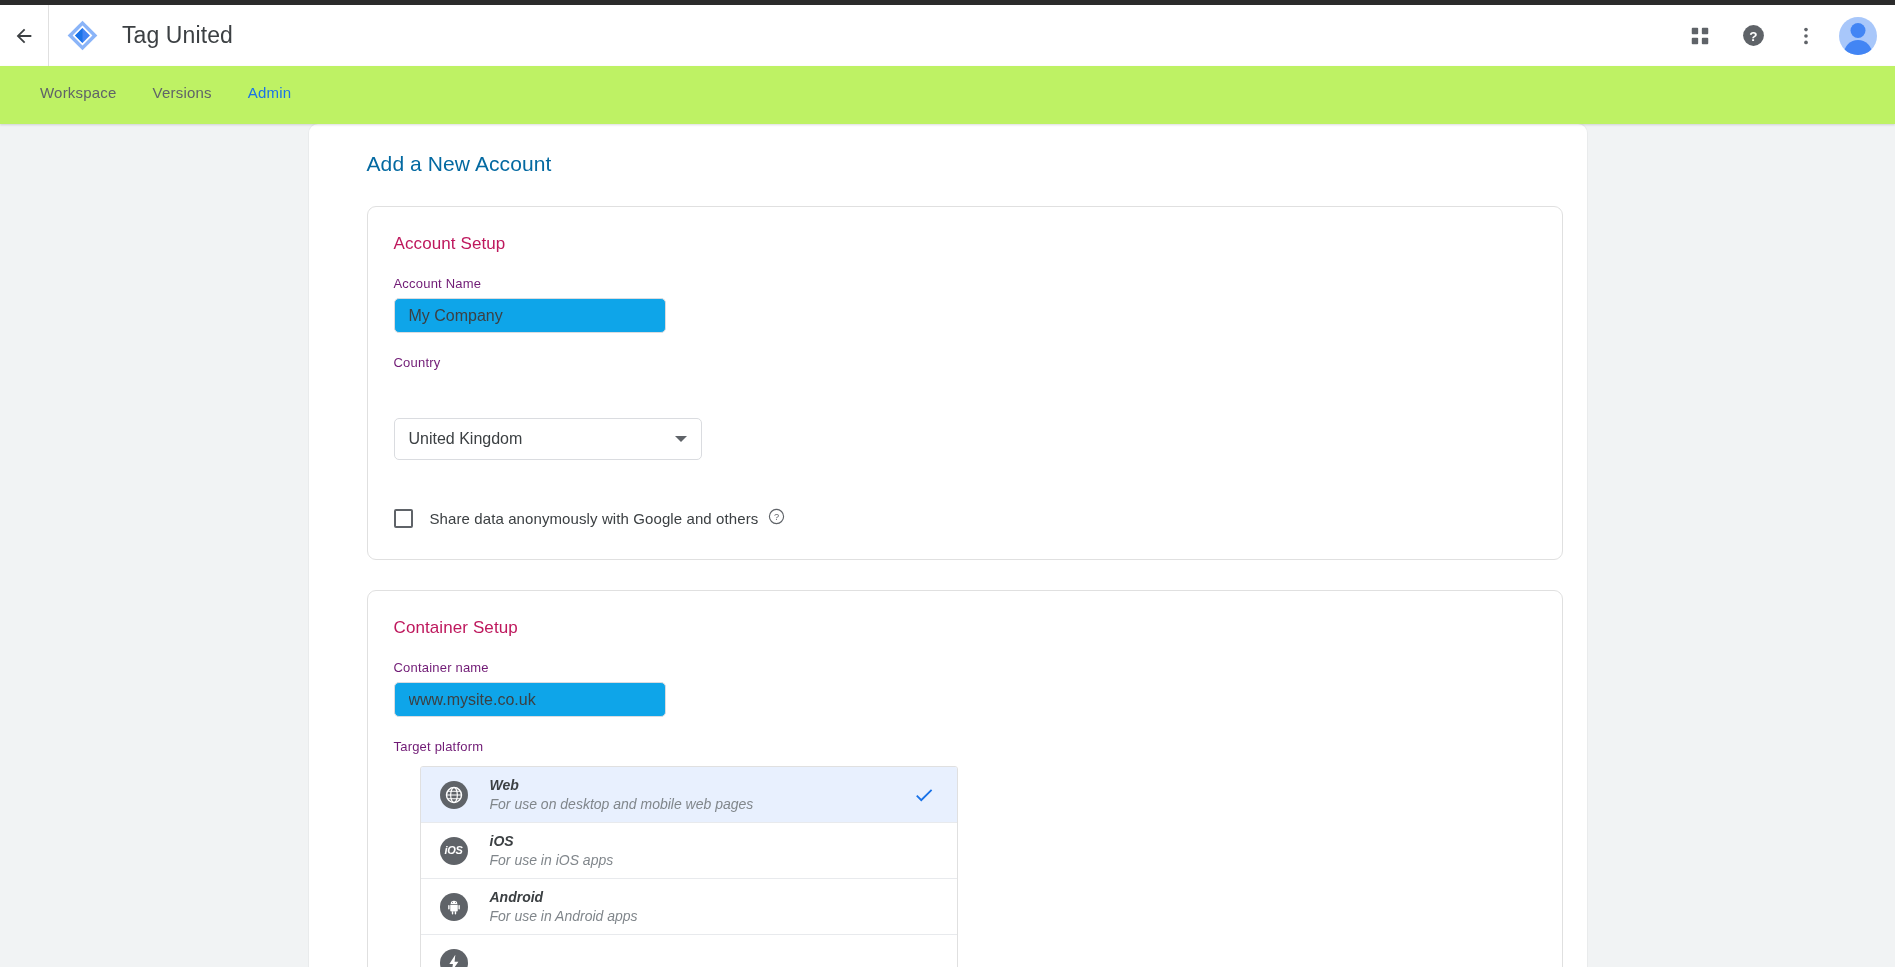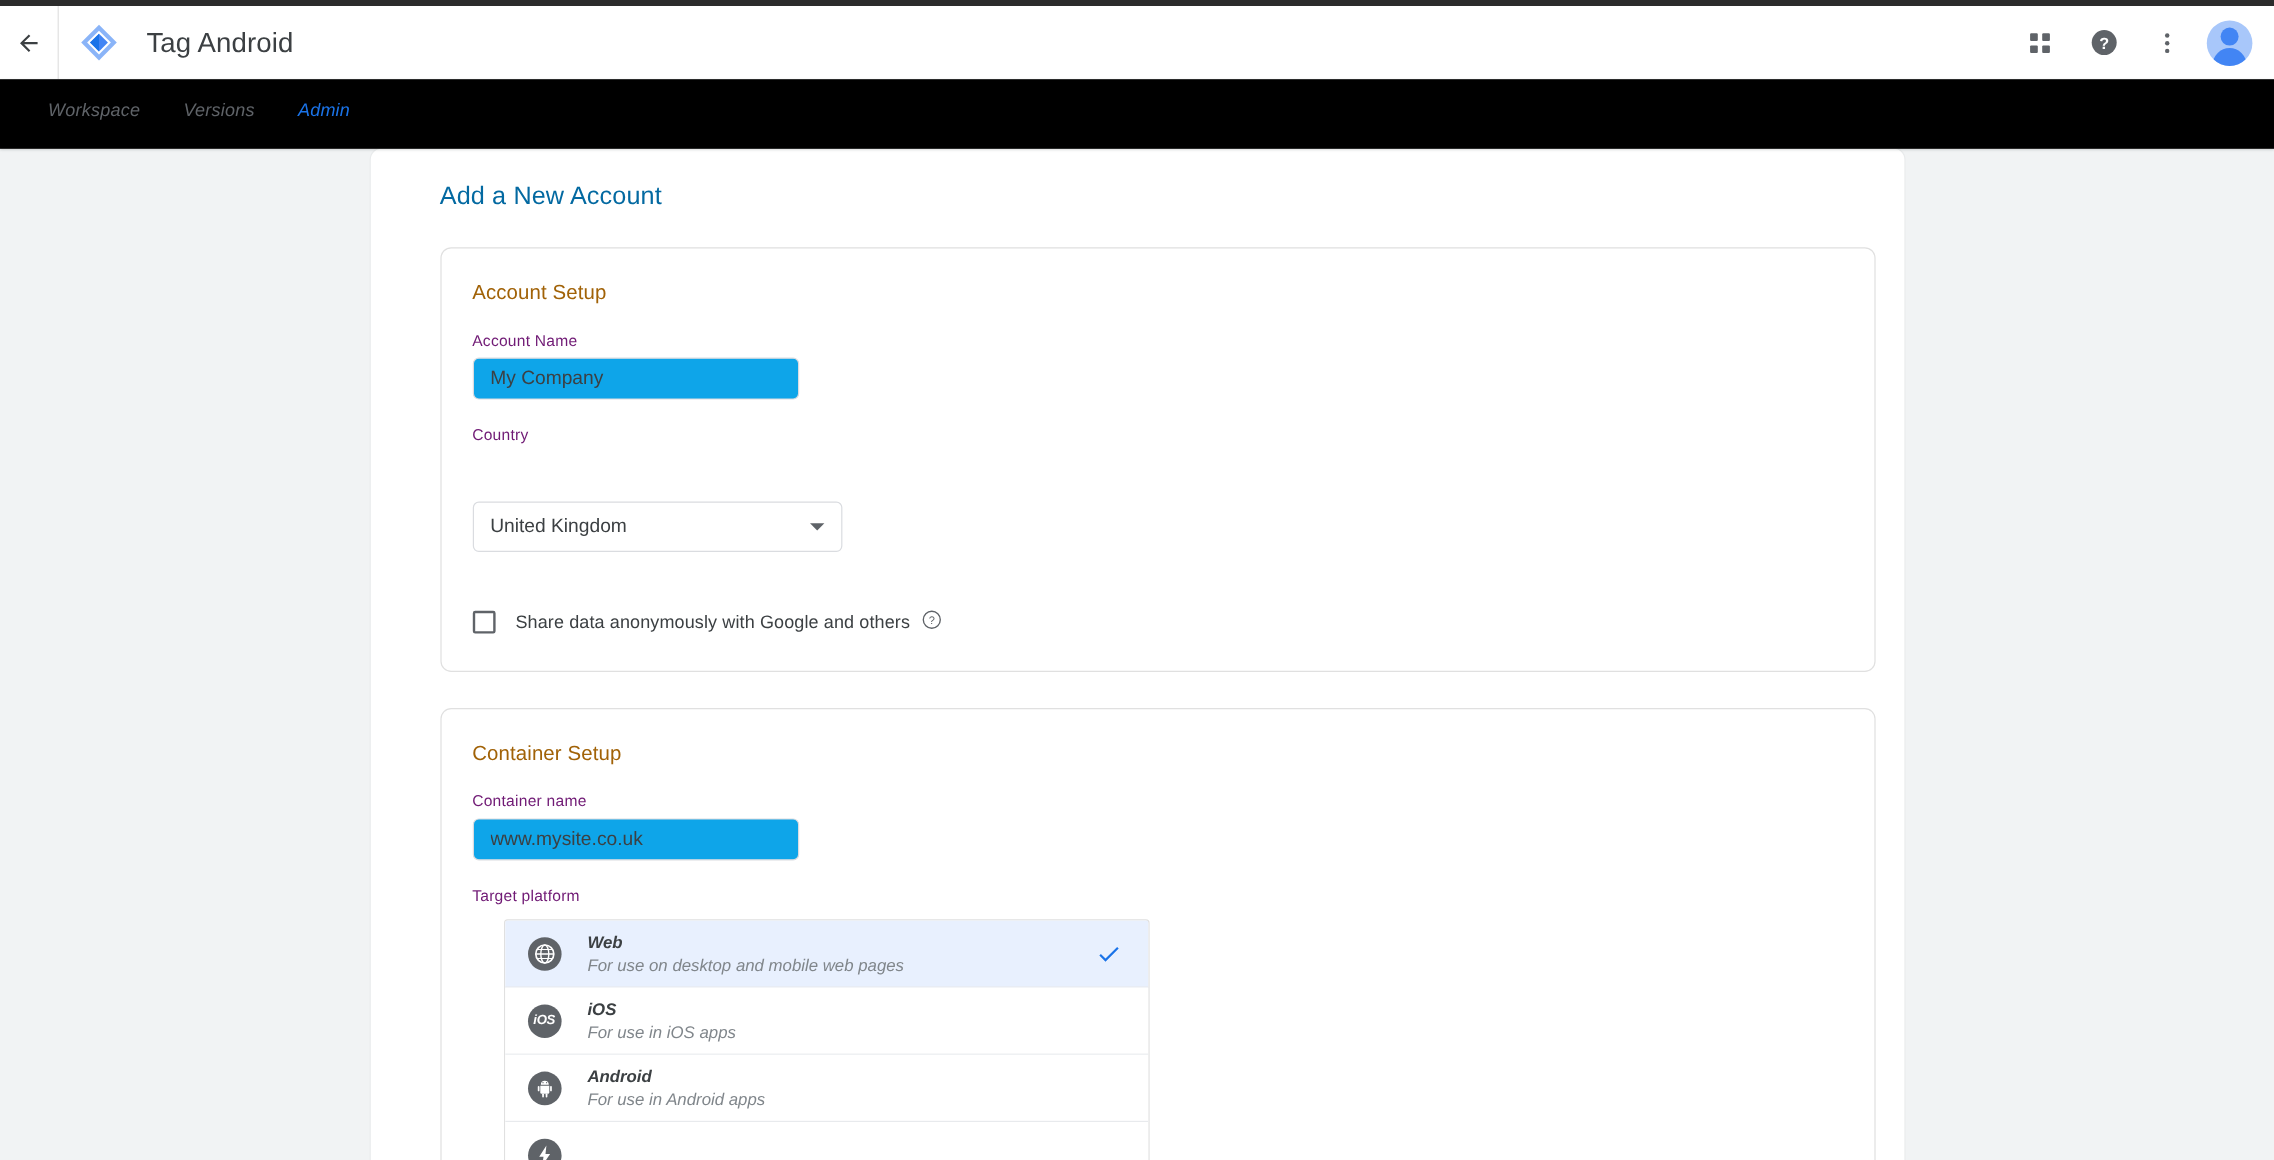--- a/index.html
+++ b/index.html
@@ -100,29 +100,28 @@
     width: 28px; height: 16px;
     border-radius: 14px 14px 0 0;
     background: #4285f4;
     left: 50%; bottom: -1px;
     transform: translateX(-50%);
   }
 
   
   .tab-bar {
     height: 58px;
-    background: #000000;
+    background: #bef264;
     display: flex;
     align-items: flex-start;
     padding-top: 18px;
     padding-left: 22px;
     box-shadow: 0 1px 2px rgba(60,64,67,0.18);
     position: relative;
     z-index: 2;
-    font-style: italic;
   }
   .tab {
     font-size: 15px;
     color: #5f6368;
     padding: 0 18px 16px 18px;
     cursor: pointer;
     white-space: nowrap;
     letter-spacing: 0.2px;
   }
   .tab.active { color: #1a73e8; }
@@ -153,21 +152,21 @@
 
   .panel {
     margin: 30px 24px 0 58px;
     border: 1px solid #e0e0e0;
     border-radius: 9px;
     background: #fff;
     padding: 27px 0 31px 0;
   }
   .panel-title {
     font-size: 17px;
-    color: #a16207;
+    color: #be185d;
     padding-left: 26px;
     letter-spacing: 0.1px;
   }
   .field-block { padding-left: 26px; margin-top: 22px; }
   .field-label {
     font-size: 13px;
     color: #701a75;
     letter-spacing: 0.2px;
     margin-bottom: 7px;
   }
@@ -307,21 +306,21 @@
 
   <div class="brand">
     <span class="brand-logo">
       <svg width="33" height="33" viewBox="0 0 40 40">
         <polygon points="20,2 38,20 20,38 2,20" fill="#8ab4f8"></polygon>
         <polygon points="20,8 32,20 20,32 8,20" fill="#ffffff"></polygon>
         <polygon points="20,11 29,20 20,29 11,20" fill="#4285f4"></polygon>
         <polygon points="20,11 20,29 11,20" fill="#1a73e8"></polygon>
       </svg>
     </span>
-    <span class="brand-title">Tag Android</span>
+    <span class="brand-title">Tag United</span>
   </div>
 
   <div class="header-actions">
     <div class="hicon">
       <span>
         <svg width="22" height="22" viewBox="0 0 24 24">
           <rect x="3" y="3" width="7" height="7" rx="1" fill="#5f6368"></rect>
           <rect x="14" y="3" width="7" height="7" rx="1" fill="#5f6368"></rect>
           <rect x="3" y="14" width="7" height="7" rx="1" fill="#5f6368"></rect>
           <rect x="14" y="14" width="7" height="7" rx="1" fill="#5f6368"></rect>

